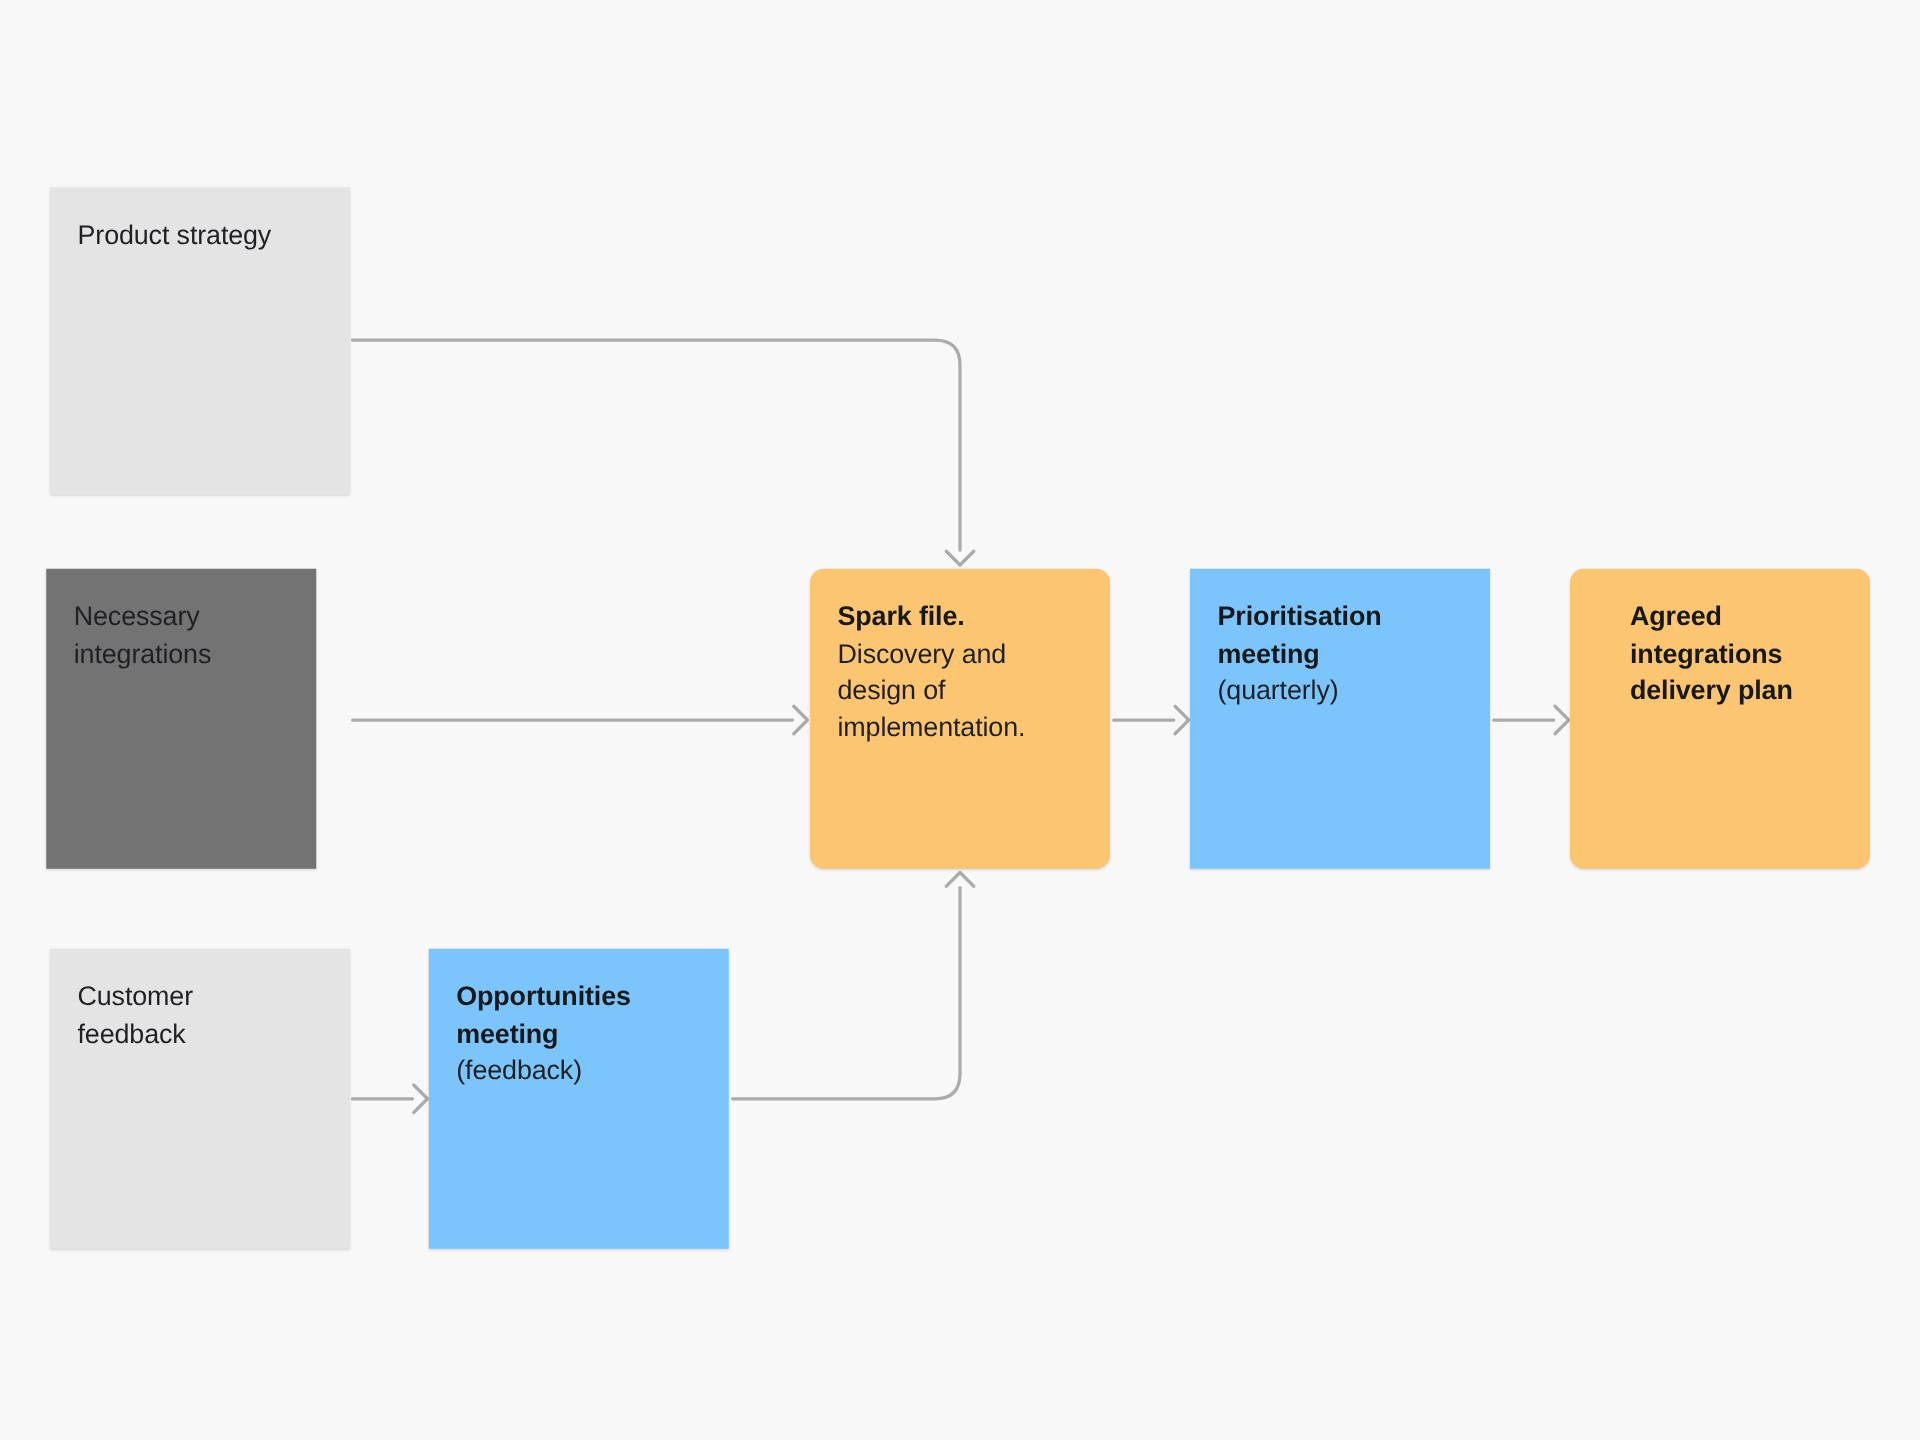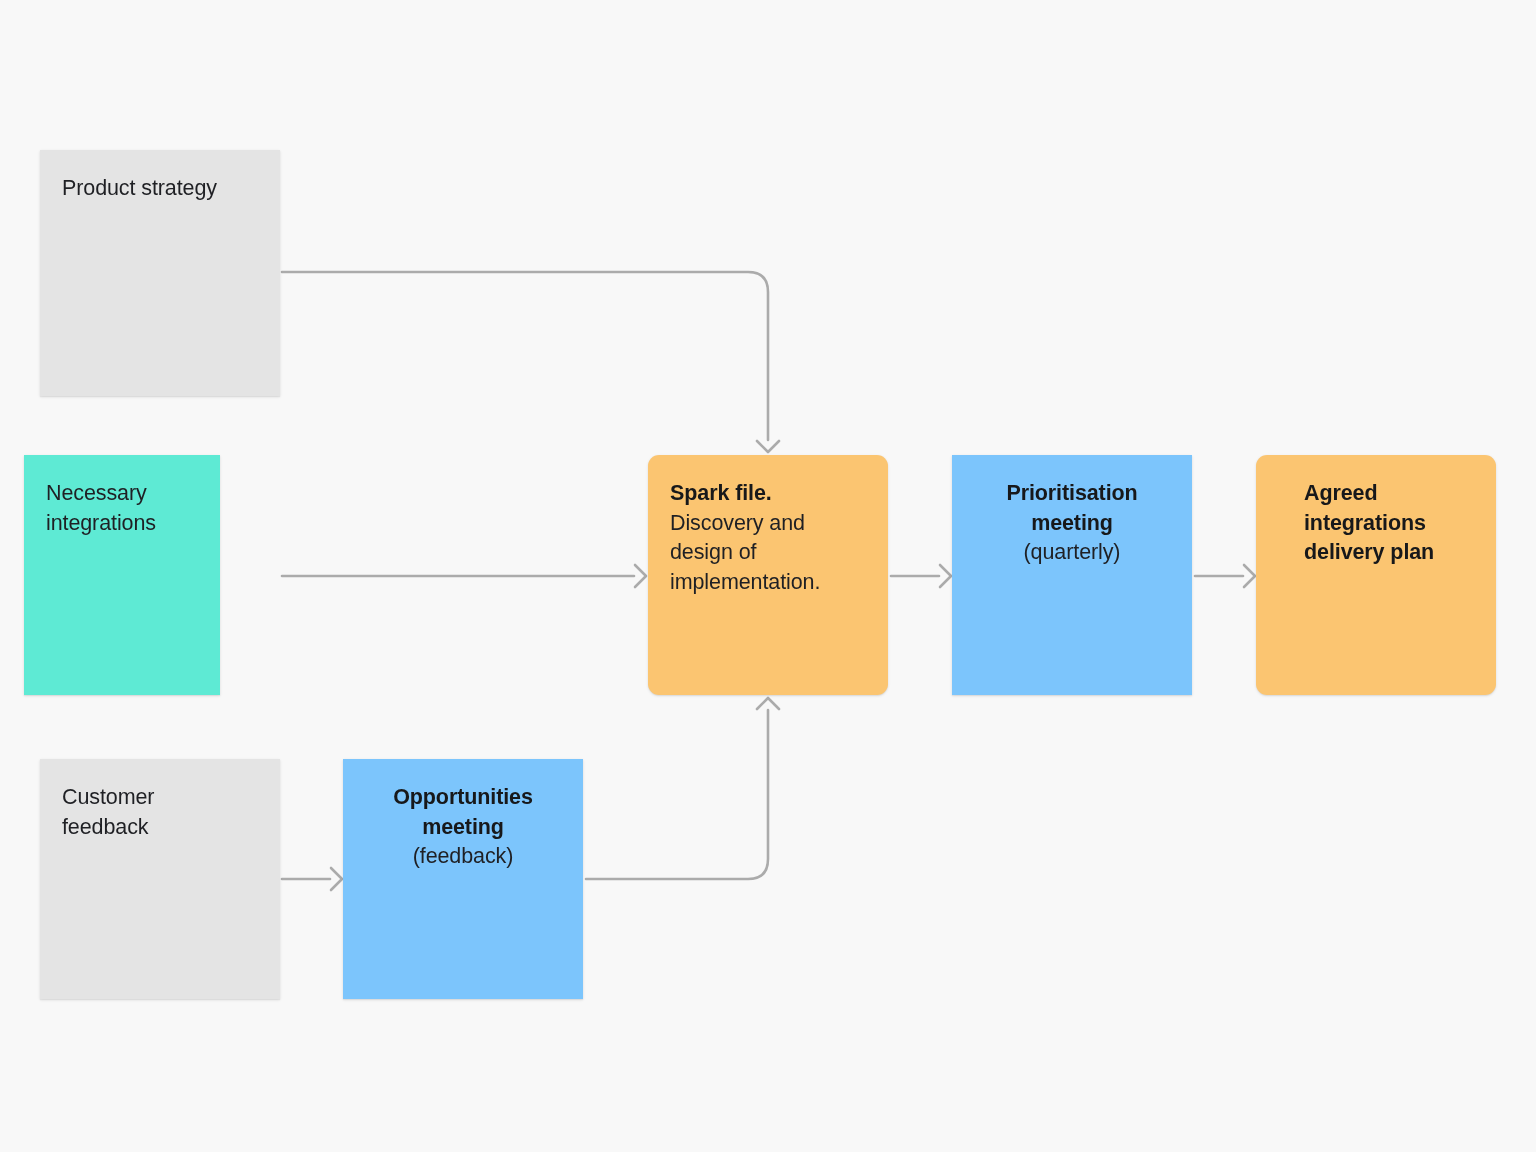--- a/index.html
+++ b/index.html
@@ -31,21 +31,21 @@
     line-height: 1.38;
     font-size: 21.5px;
     letter-spacing: -0.1px;
   }
   .node .line  { display: block; }
   .node .bold  { font-weight: 700; color: #17181a; }
   .node .plain { font-weight: 400; color: #1f2024; }
 
   .node-grey   { background: #e4e4e4; }
   .node-orange { background: #fbc571; border-radius: 11px; }
-  .node-blue   { background: #7cc5fc; text-align: center; }
+  .node-blue   { background: #7cc5fc; }
 
   #connectors {
     position: absolute;
     left: 0;
     top: 0;
     width: 1536px;
     height: 1152px;
     pointer-events: none;
   }
 </style>
@@ -78,21 +78,21 @@
       <g>
         <path d="M 1195 576 L 1243 576" fill="none" stroke="#ababab" stroke-width="2.6" stroke-linecap="round" stroke-linejoin="round"></path>
         <path d="M 1244 565 L 1255 576 L 1244 587" fill="none" stroke="#ababab" stroke-width="2.6" stroke-linecap="round" stroke-linejoin="round"></path>
       </g>
     </svg>
 
   <div class="node node-grey" id="node-product-strategy" style="left: 40px; top: 150px; width: 240px; height: 246px; background: rgb(228, 228, 228);">
     <span class="line plain">Product strategy</span>
   </div>
 
-  <div class="node node-grey" id="node-necessary-integrations" style="left: 24px; top: 455px; width: 196px; height: 240px; background: #5eead4;">
+  <div class="node node-grey" id="node-necessary-integrations" style="left: 37px; top: 455px; width: 216px; height: 240px; background: #737373;">
     <span class="line plain">Necessary</span>
     <span class="line plain">integrations</span>
   </div>
 
   <div class="node node-grey" id="node-customer-feedback" style="left: 40px; top: 759px; width: 240px; height: 240px; background: rgb(228, 228, 228);">
     <span class="line plain">Customer</span>
     <span class="line plain">feedback</span>
   </div>
 
   <div class="node node-blue" id="node-opportunities-meeting" style="left: 343px; top: 759px; width: 240px; height: 240px; background: rgb(124, 197, 252);">

